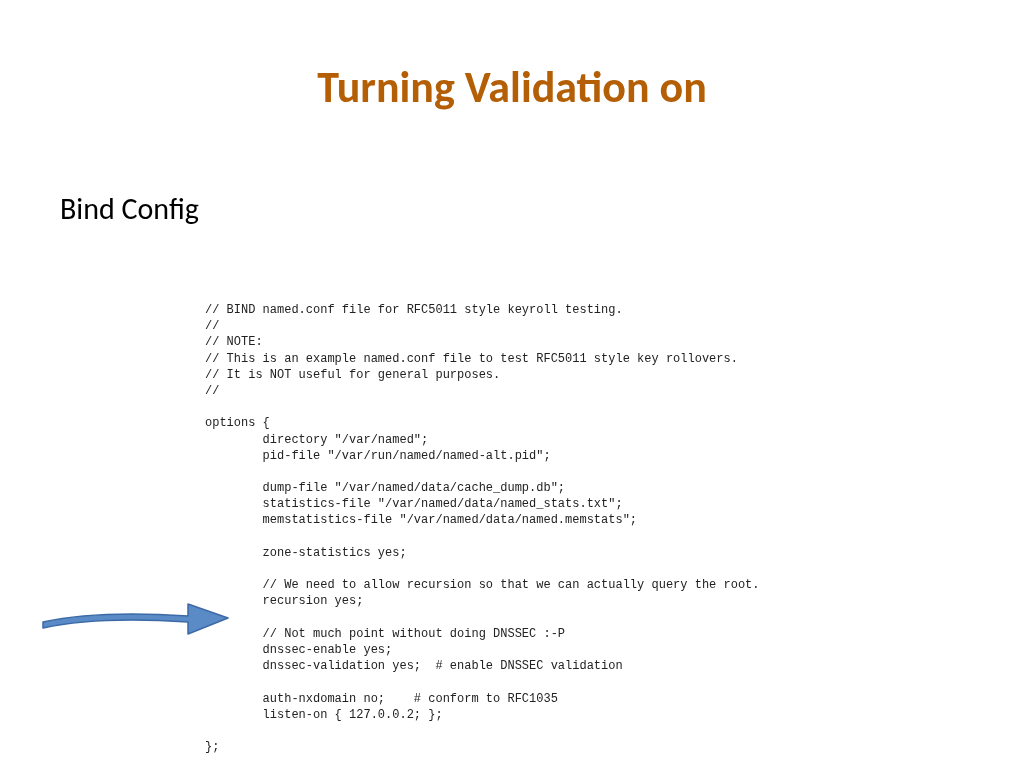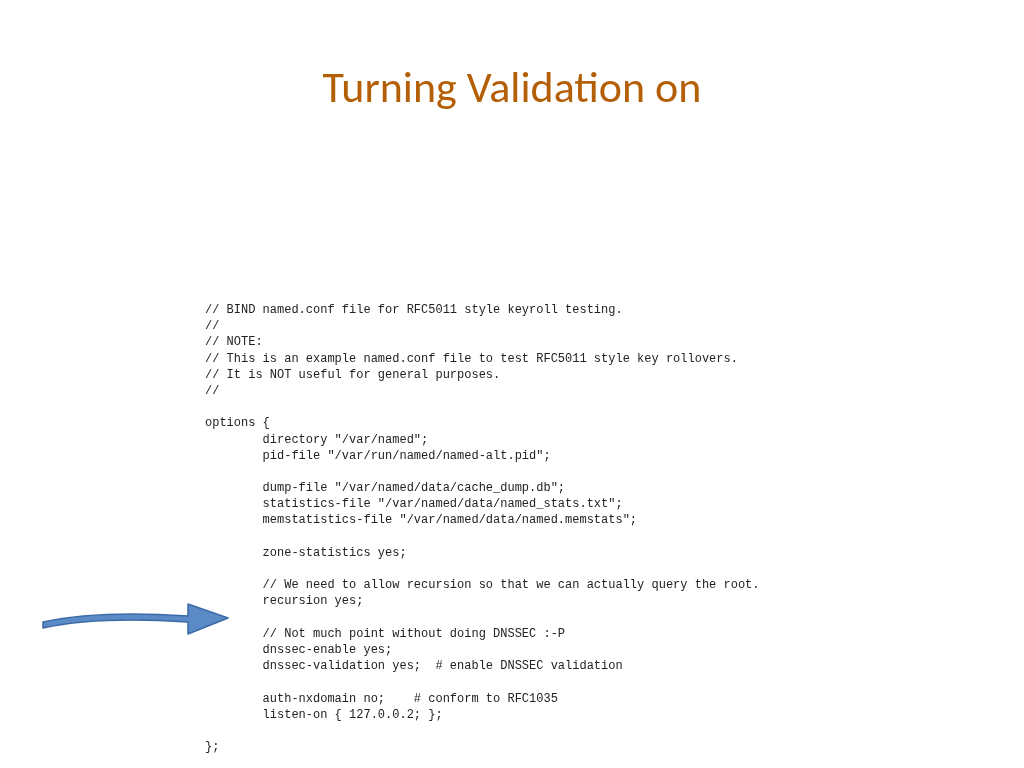--- a/index.html
+++ b/index.html
@@ -5,21 +5,21 @@
     * { margin: 0; padding: 0; box-sizing: border-box; }
     html, body { width: 1024px; height: 768px; background: #fff; font-family: "Calibri", "Segoe UI", Arial, sans-serif; }
     .slide { position: relative; width: 1024px; height: 768px; }
     .title {
       position: absolute;
       top: 60px;
       left: 0;
       width: 100%;
       text-align: center;
       font-size: 44px;
-      font-weight: 400;
+      font-weight: 700;
       color: #b45f06;
     }
     .subtitle {
       position: absolute;
       top: 190px;
       left: 60px;
       font-size: 30px;
       color: #000;
       font-weight: 400;
     }
@@ -40,20 +40,21 @@
       left: 38px;
       width: 200px;
       height: 50px;
     }
   </style>
 </head>
 <body>
 
 <div class="slide">
   <div class="title">Turning Validation on</div>
+  <div class="subtitle">Bind Config</div>
   <div class="code-block">// BIND named.conf file for RFC5011 style keyroll testing.
 //
 // NOTE:
 // This is an example named.conf file to test RFC5011 style key rollovers.
 // It is NOT useful for general purposes.
 //
 
 options {
         directory "/var/named";
         pid-file "/var/run/named/named-alt.pid";

